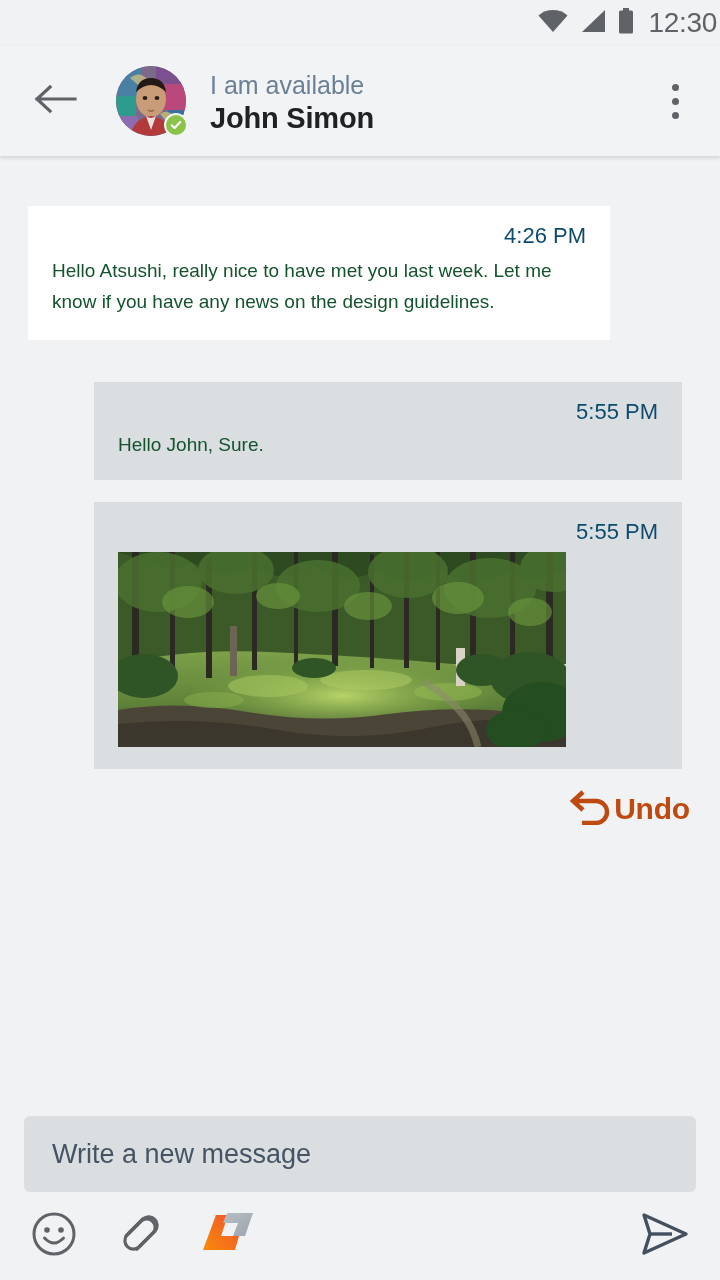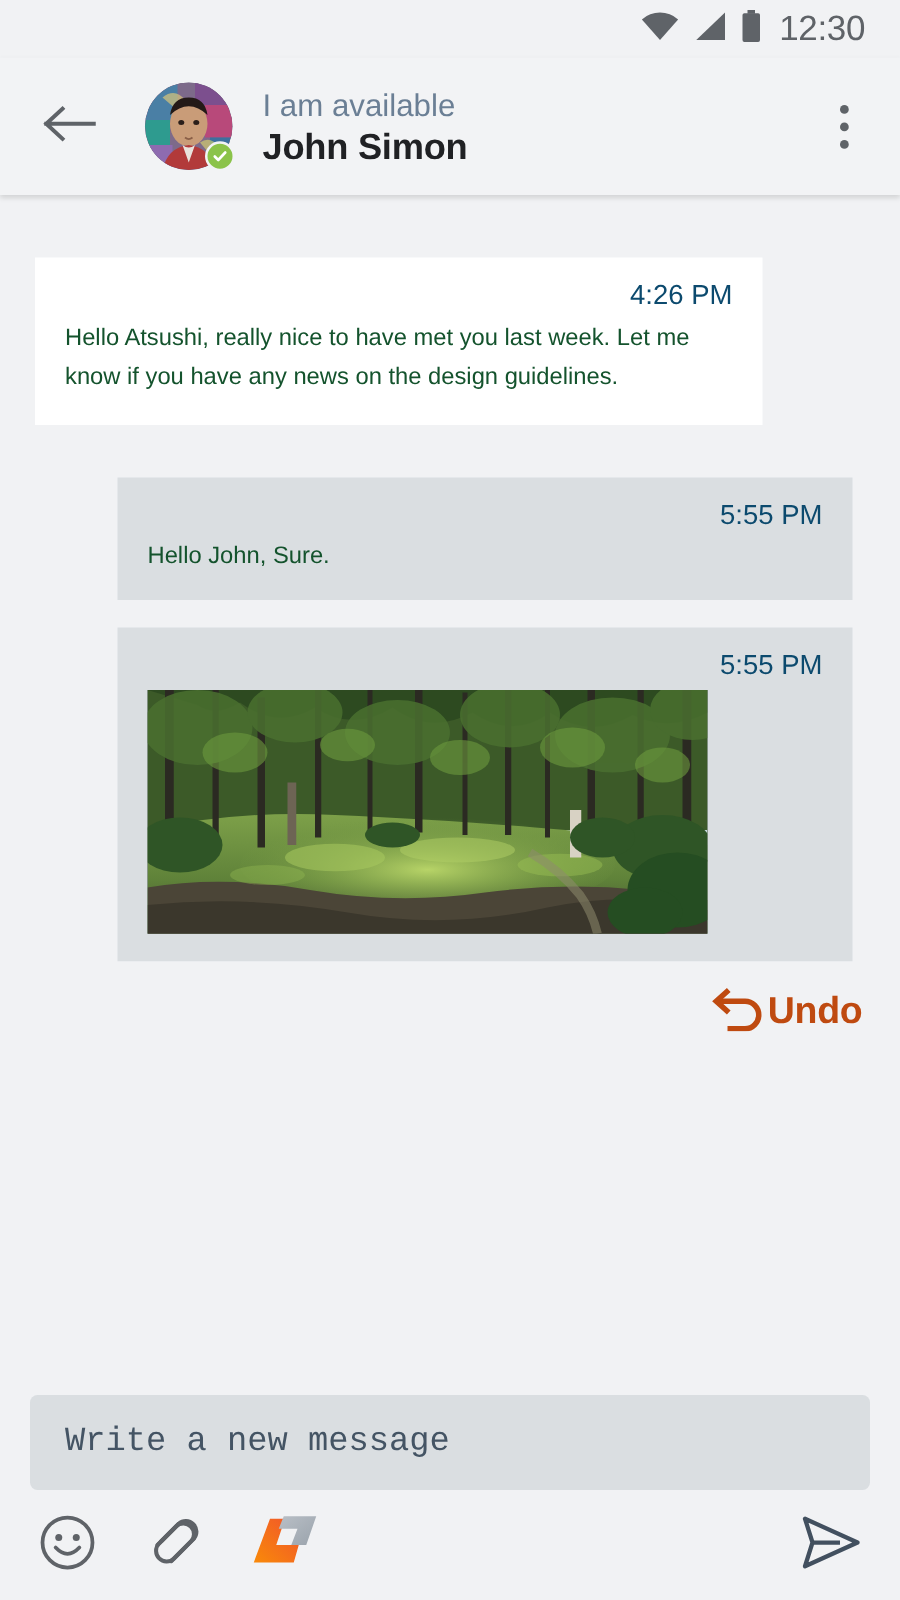--- a/index.html
+++ b/index.html
@@ -17,21 +17,21 @@
   }
 
   
   #status-bar {
     height: 46px;
     width: 100%;
     background: #f1f2f4;
     display: flex;
     align-items: center;
     justify-content: flex-end;
-    padding-right: 28px;
+    padding-right: 3px;
     gap: 12px;
   }
   #status-bar .sb-icon { display: block; }
   #status-clock {
     font-size: 28px;
     color: #5f6368;
     letter-spacing: -0.3px;
     margin-left: 2px;
     line-height: 1;
   }
@@ -203,21 +203,20 @@
   }
   #message-input {
     height: 76px;
     background: #dadee1;
     border-radius: 6px;
     display: flex;
     align-items: center;
     padding: 0 28px;
     margin-top: 0;
     cursor: text;
-    font-family: Liberation Mono, monospace;
   }
   #message-input-placeholder {
     font-size: 27px;
     color: #445464;
   }
   #composer-tools {
     height: 88px;
     display: flex;
     align-items: center;
     gap: 30px;

